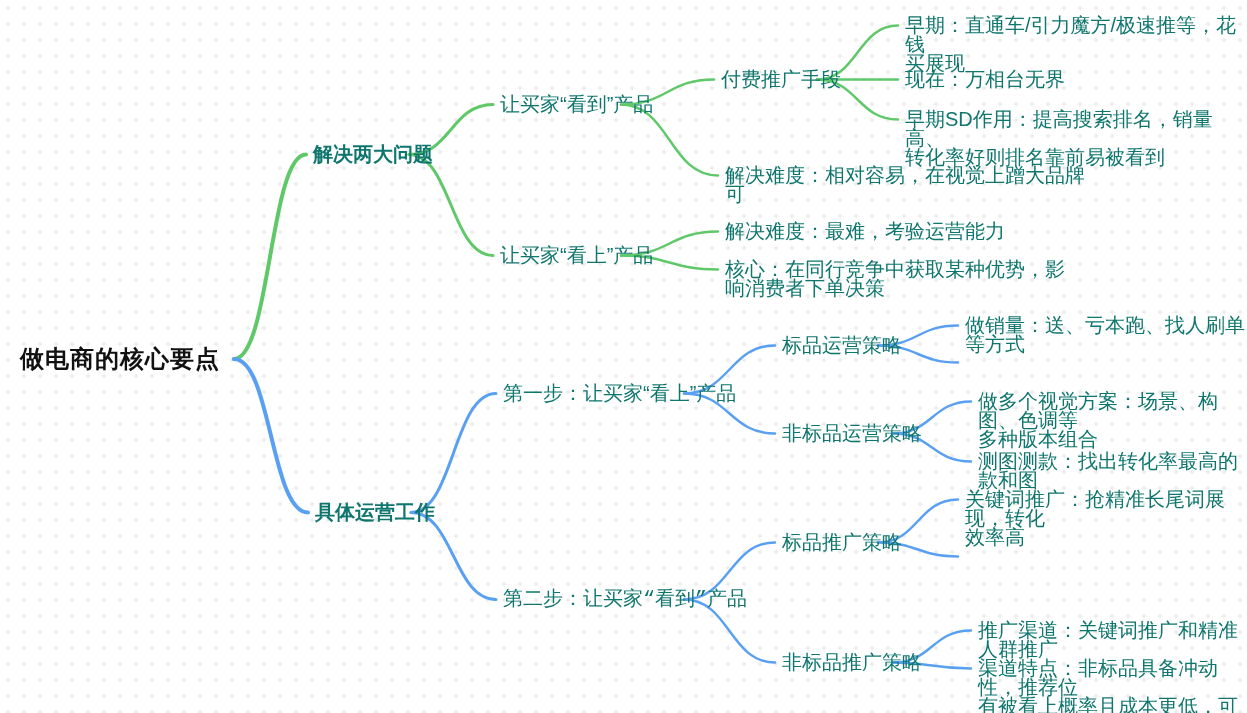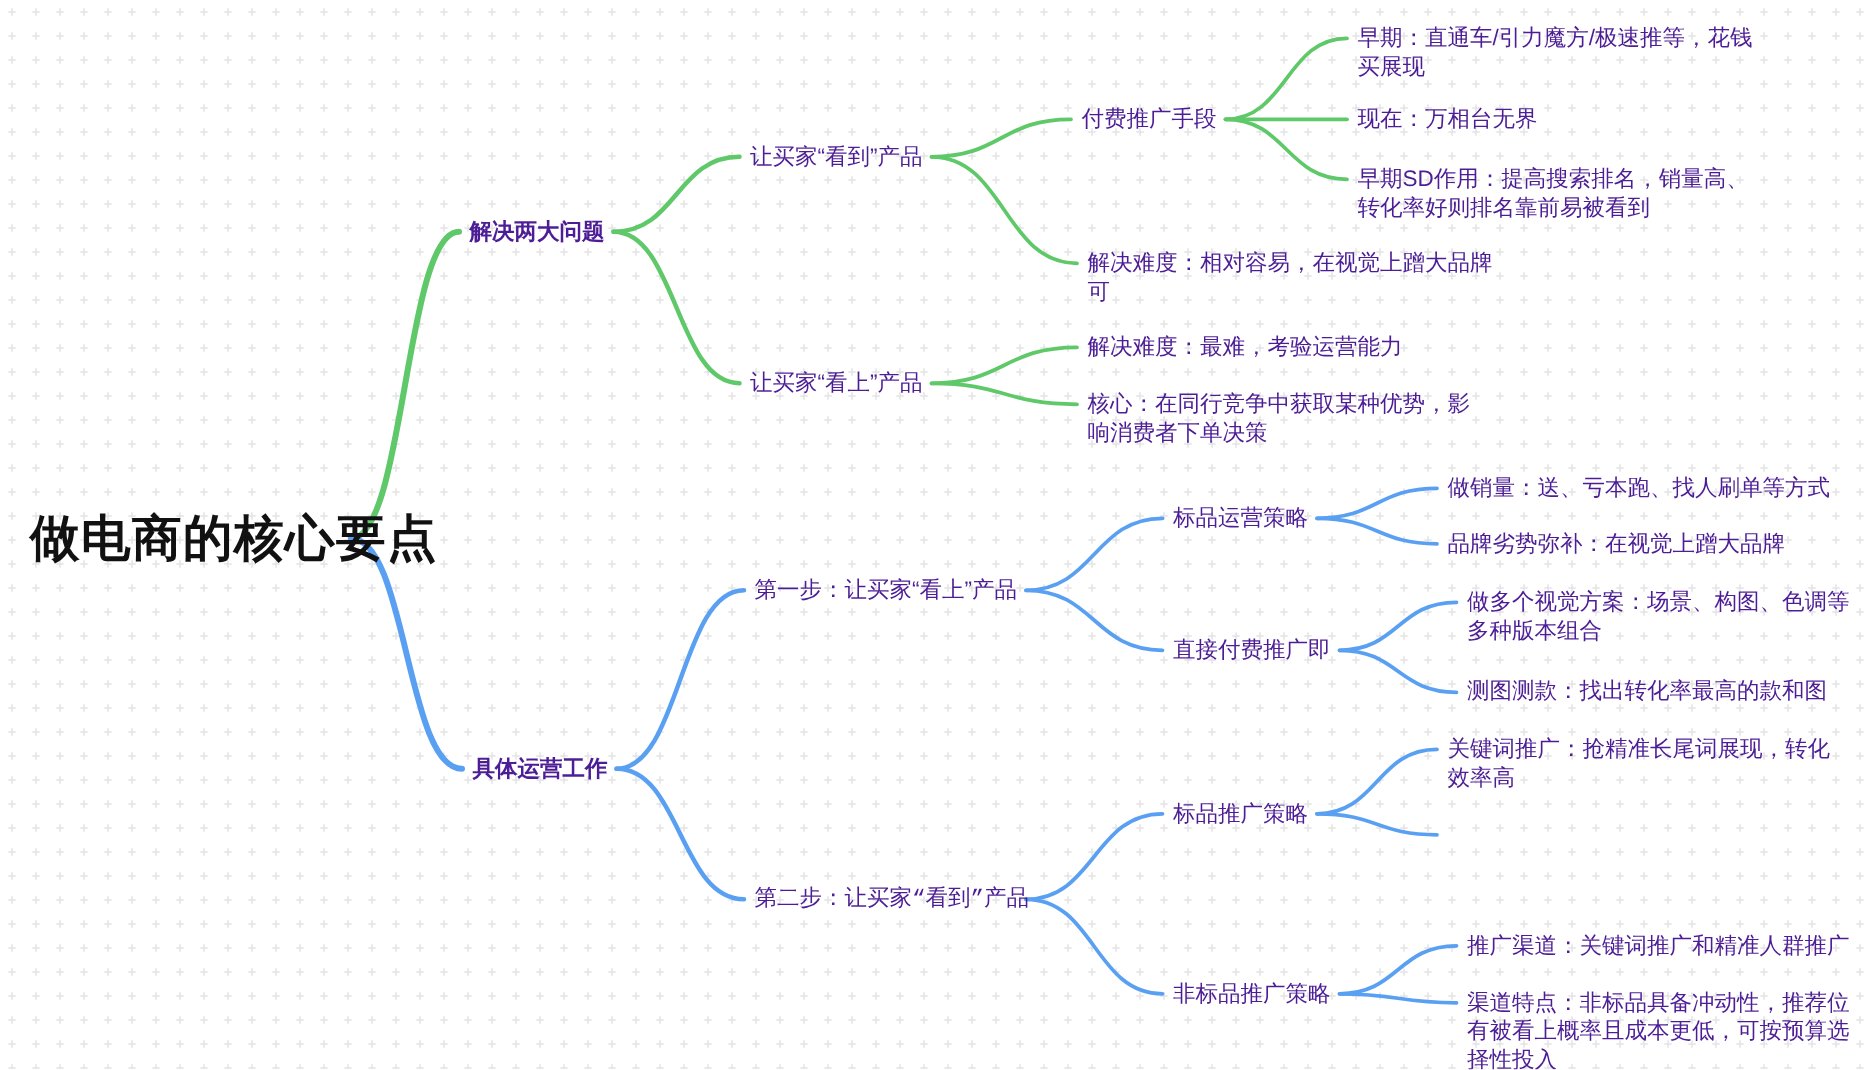--- a/index.html
+++ b/index.html
@@ -13,29 +13,29 @@
   }
   #wires {
     position: absolute;
     left: 0; top: 0;
     width: 1247px; height: 713px;
     z-index: 0;
   }
   .node {
     position: absolute;
     z-index: 1;
-    font-size: 15px;
+    font-size: 20px;
     line-height: 19px;
-    color: #4c1d95;
+    color: #0f766e;
     white-space: pre-line;
     cursor: default;
   }
   .node.bold { font-weight: bold; }
   .node.root {
-    font-size: 33px;
+    font-size: 24px;
     line-height: 30px;
     font-weight: bold;
     letter-spacing: 1px;
     color: #111111;
   }
 </style>
 </head>
 <body>
 
 <div id="canvas">
@@ -104,23 +104,22 @@
   <div class="node" id="n-g2a" style="left:725px; top:222px;">解决难度：最难，考验运营能力</div>
 
   <div class="node bold" id="n-b" style="left:315px; top:503px;">具体运营工作</div>
 
   <div class="node" id="n-b1" style="left:503px; top:384px;">第一步：让买家“看上”产品</div>
 
   <div class="node" id="n-b1a" style="left:782px; top:336px;">标品运营策略</div>
 
   <div class="node" id="n-b1a1" style="left:965px; top:316px;">做销量：送、亏本跑、找人刷单等方式</div>
 
-  <div class="node" id="n-b1a2" style="left:965px; top:353px;">品牌劣势弥补：在视觉上蹭大品牌</div>
 
-  <div class="node" id="n-b1b" style="left:782px; top:424px;">直接付费推广即</div>
+  <div class="node" id="n-b1b" style="left:782px; top:424px;">非标品运营策略</div>
 
   <div class="node" id="n-b1b1" style="left:978px; top:392px;">做多个视觉方案：场景、构图、色调等
 多种版本组合</div>
 
   <div class="node" id="n-b1b2" style="left:978px; top:452px;font-family:Liberation Serif, serif;">测图测款：找出转化率最高的款和图</div>
 
   <div class="node" id="n-b2" style="left:503px; top:590px;font-family:Liberation Mono, monospace;">第二步：让买家“看到”产品</div>
 
   <div class="node" id="n-b2a" style="left:782px; top:533px;">标品推广策略</div>
 

